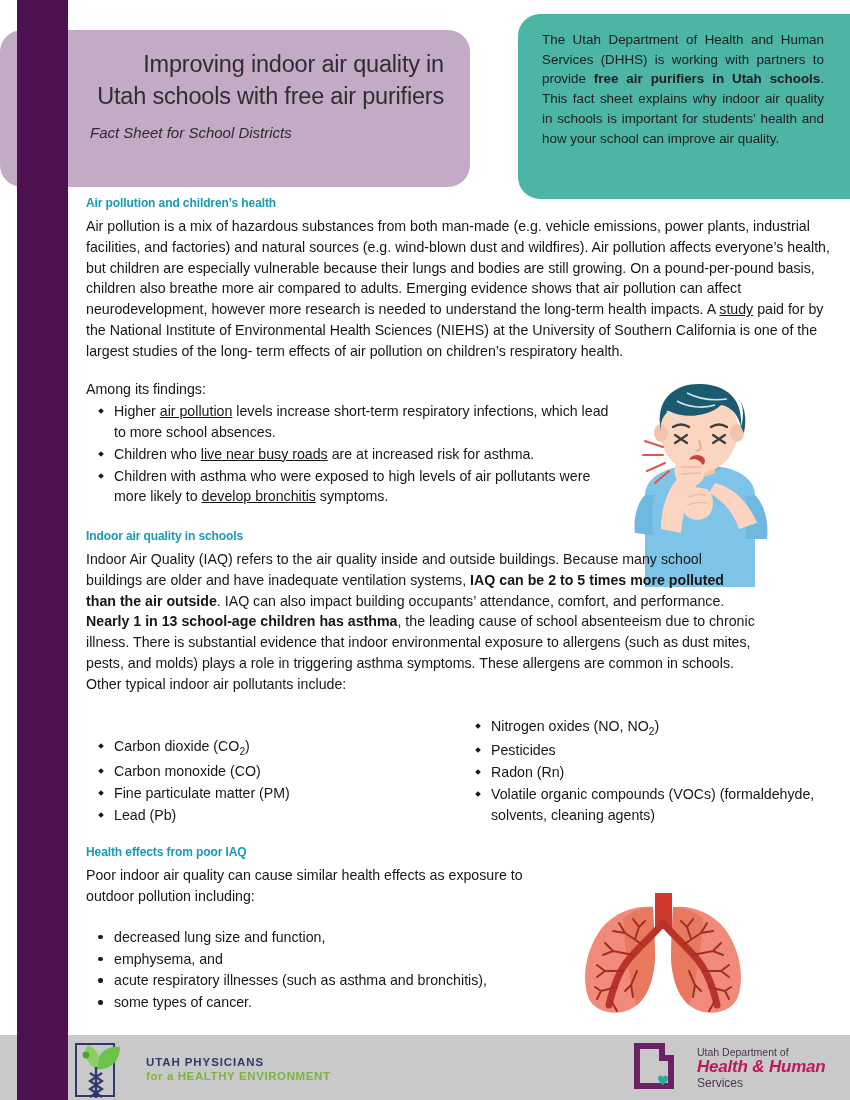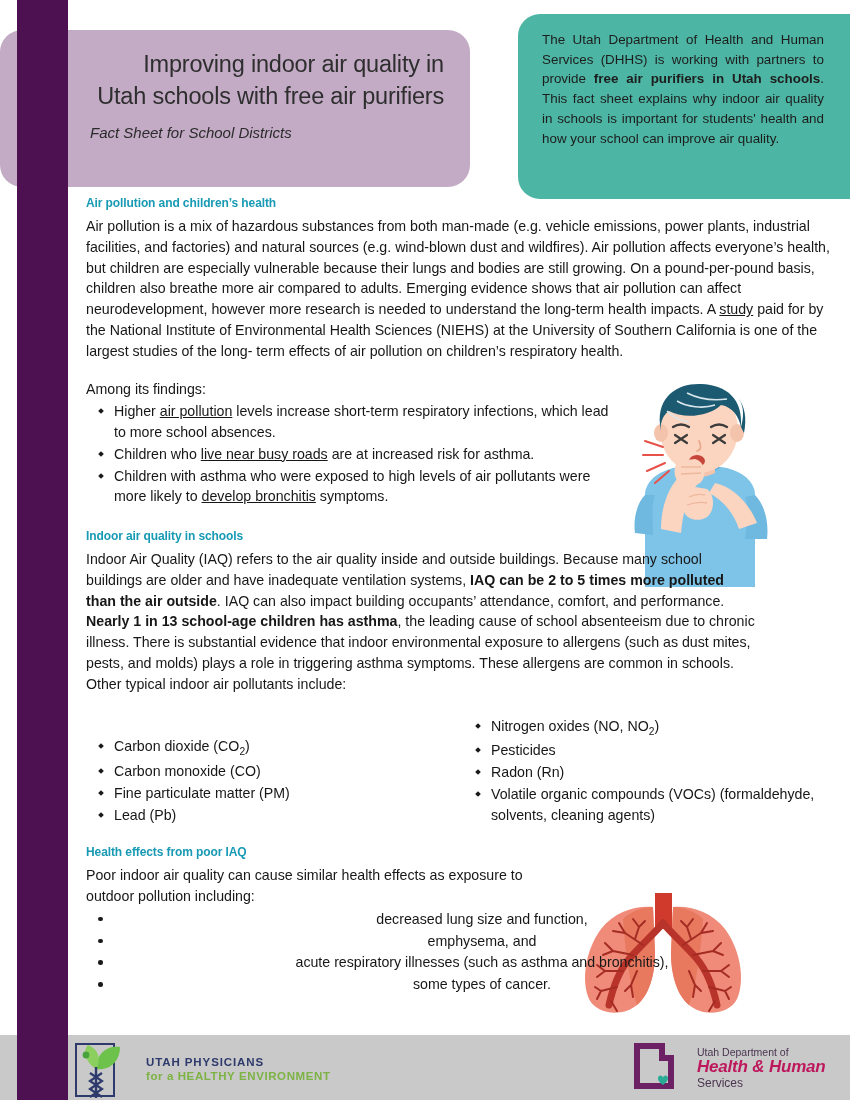--- a/index.html
+++ b/index.html
@@ -230,21 +230,21 @@
       <ul class="bul col right">
         <li><span>Nitrogen oxides (NO, NO</span><sub>2</sub><span>)</span></li>
         <li><span>Pesticides</span></li>
         <li><span>Radon (Rn)</span></li>
         <li><span>Volatile organic compounds (VOCs) (formaldehyde, solvents, cleaning agents)</span></li>
       </ul>
     </div>
 
     <h2 class="sec" style="margin-top:19px;">Health effects from poor IAQ</h2>
     <p class="body" style="width:470px;">Poor indoor air quality can cause similar health effects as exposure to outdoor pollution including:</p>
-    <ul class="bul round" style="margin-top:2px;text-align:center;">
+    <ul class="bul round" style="margin-top:20px;">
       <li>decreased lung size and function,</li>
       <li>emphysema, and</li>
       <li>acute respiratory illnesses (such as asthma and bronchitis),</li>
       <li>some types of cancer.</li>
     </ul>
   </div>
 
   <div class="uphe">
     <svg width="52" height="58" viewBox="0 0 52 58">
       <rect x="4" y="3" width="38" height="52" fill="none" stroke="#2e3a6b" stroke-width="2"></rect>

